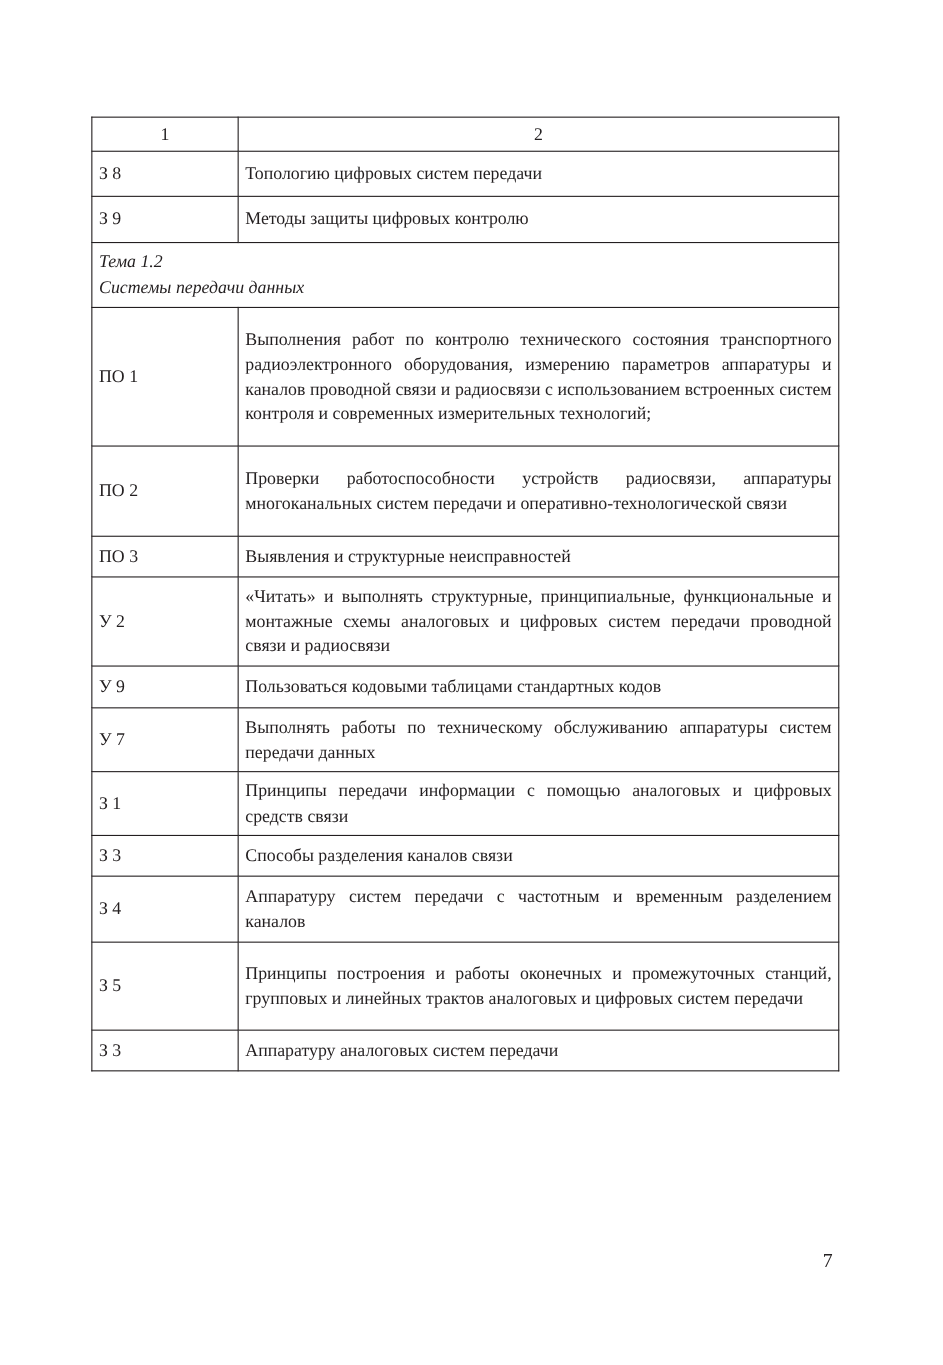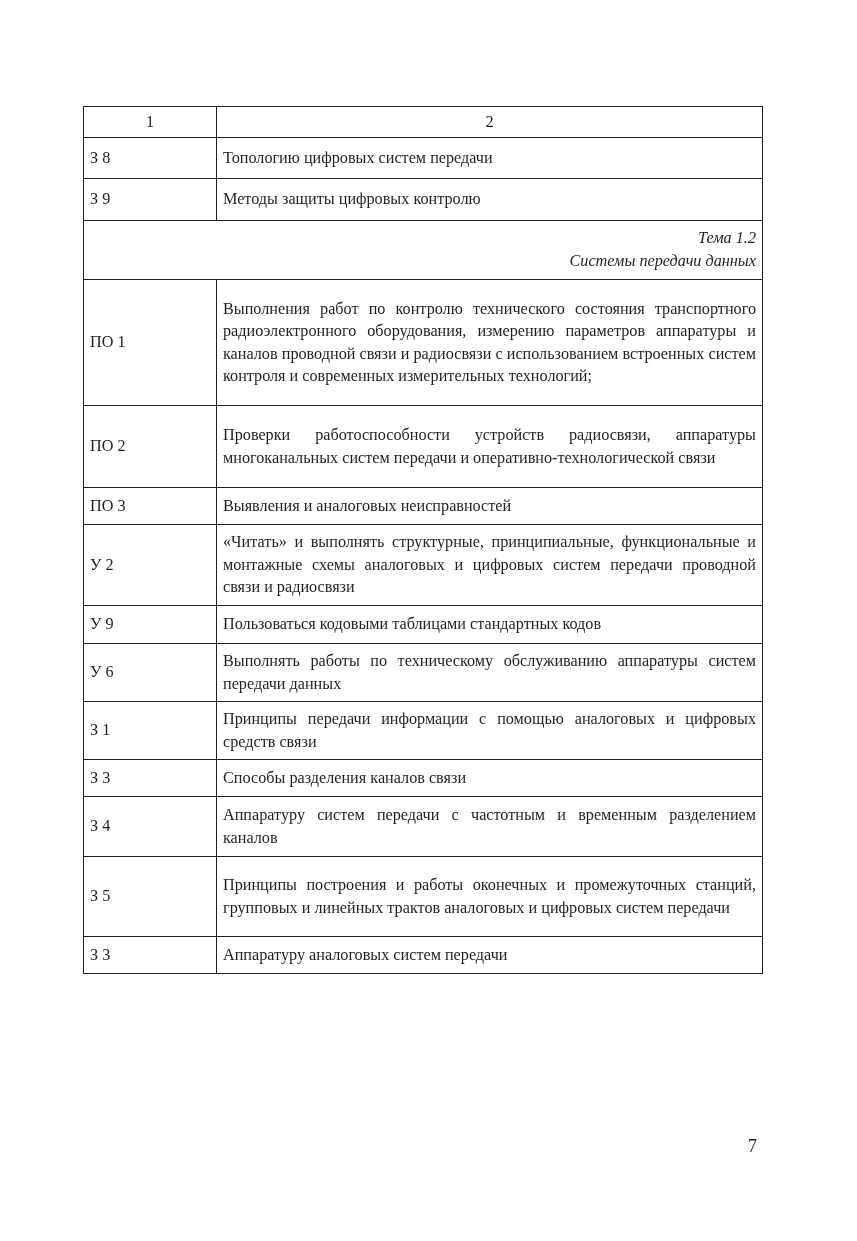--- a/index.html
+++ b/index.html
@@ -40,21 +40,21 @@
       text-align: left;
       padding: 0;
     }
     td.desc {
       text-align: justify;
       text-align-last: left;
       hyphens: manual;
     }
     tr.hdr td { height: 30px; text-align: center; }
     tr.topic td {
-      text-align: right;
+      text-align: left;
       font-style: italic;
       height: 58px;
       line-height: 23px;
     }
     .topic-line { display: block; }
     .page-number {
       position: absolute;
       left: 748px;
       top: 1136px;
       font-size: 18px;
@@ -87,32 +87,32 @@
       <tr style="height:126px">
         <td class="code">ПО 1</td>
         <td class="desc">Выполнения работ по контролю технического состояния транс­портного радиоэлектронного оборудования, измерению параме­тров аппаратуры и каналов проводной связи и радиосвязи с ис­пользованием встроенных систем контроля и современных изме­рительных технологий;</td>
       </tr>
       <tr style="height:82px">
         <td class="code">ПО 2</td>
         <td class="desc">Проверки работоспособности устройств радиосвязи, аппаратуры многоканальных систем передачи и оперативно-технологической связи</td>
       </tr>
       <tr style="height:37px">
         <td class="code">ПО 3</td>
-        <td class="desc">Выявления и аналоговых неисправностей</td>
+        <td class="desc">Выявления и структурные неисправностей</td>
       </tr>
       <tr style="height:81px">
         <td class="code">У 2</td>
         <td class="desc">«Читать» и выполнять структурные, принципиальные, функцио­нальные и монтажные схемы аналоговых и цифровых систем пере­дачи проводной связи и радиосвязи</td>
       </tr>
       <tr style="height:38px">
         <td class="code">У 9</td>
         <td class="desc">Пользоваться кодовыми таблицами стандартных кодов</td>
       </tr>
       <tr style="height:58px">
-        <td class="code">У 6</td>
+        <td class="code">У 7</td>
         <td class="desc">Выполнять работы по техническому обслуживанию аппаратуры систем передачи данных</td>
       </tr>
       <tr style="height:58px">
         <td class="code">З 1</td>
         <td class="desc">Принципы передачи информации с помощью аналоговых и цифро­вых средств связи</td>
       </tr>
       <tr style="height:37px">
         <td class="code">З 3</td>
         <td class="desc">Способы разделения каналов связи</td>
       </tr>

